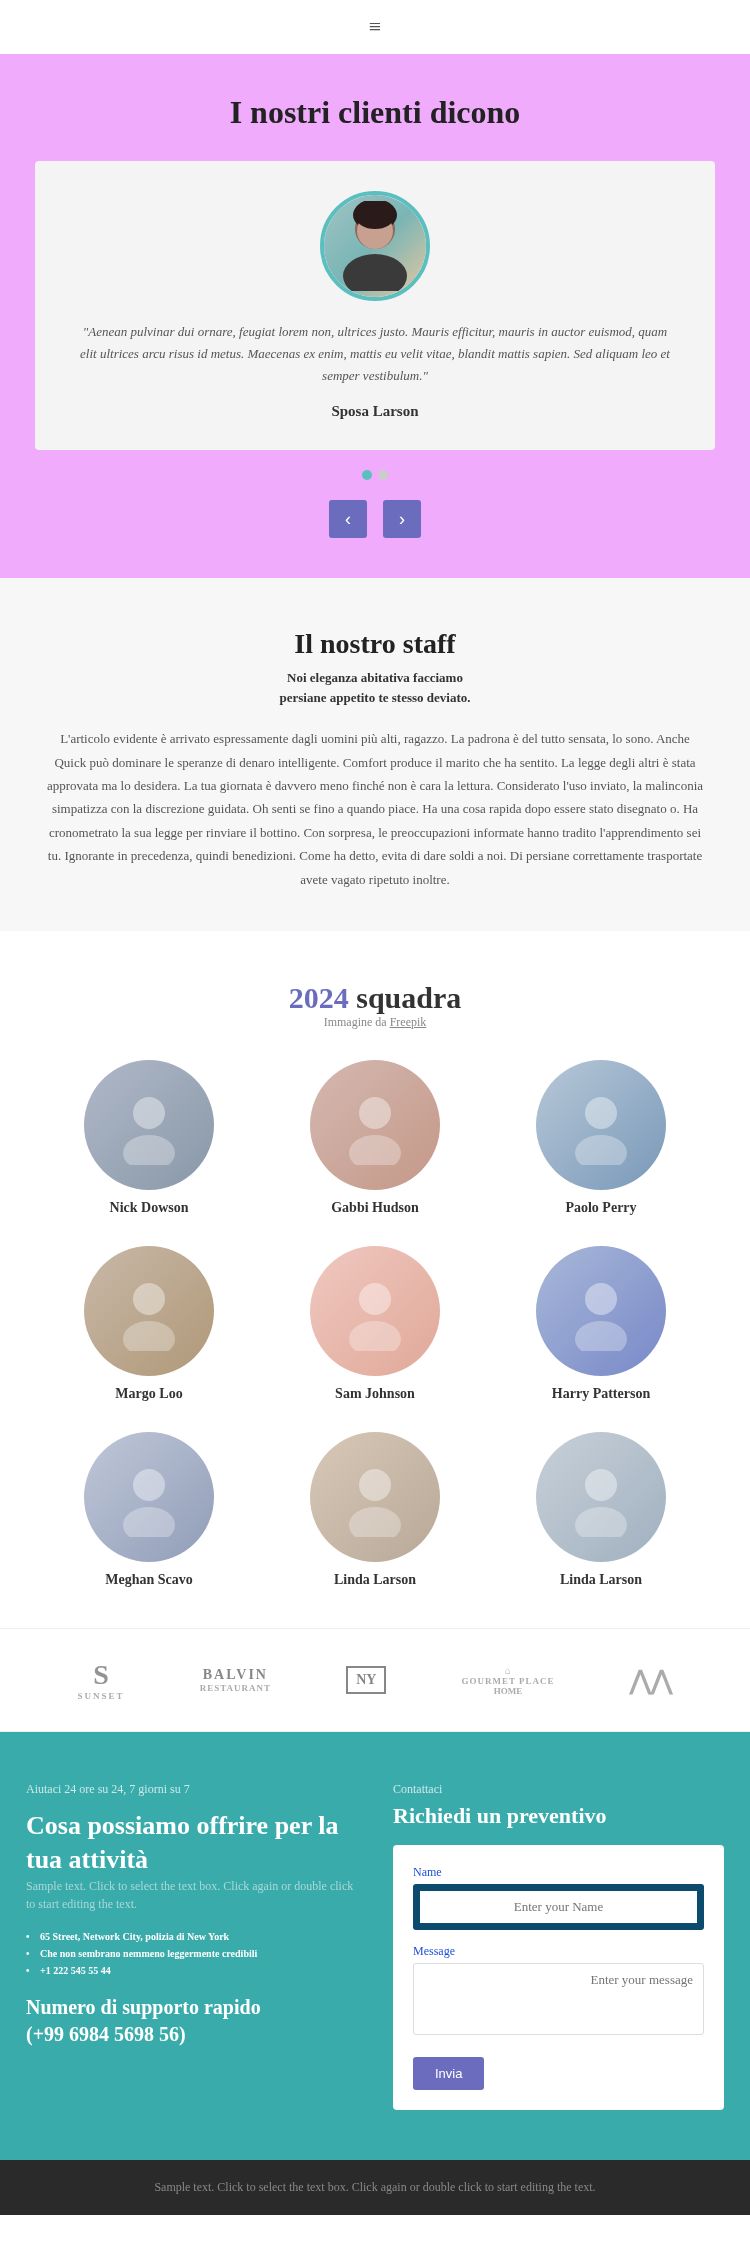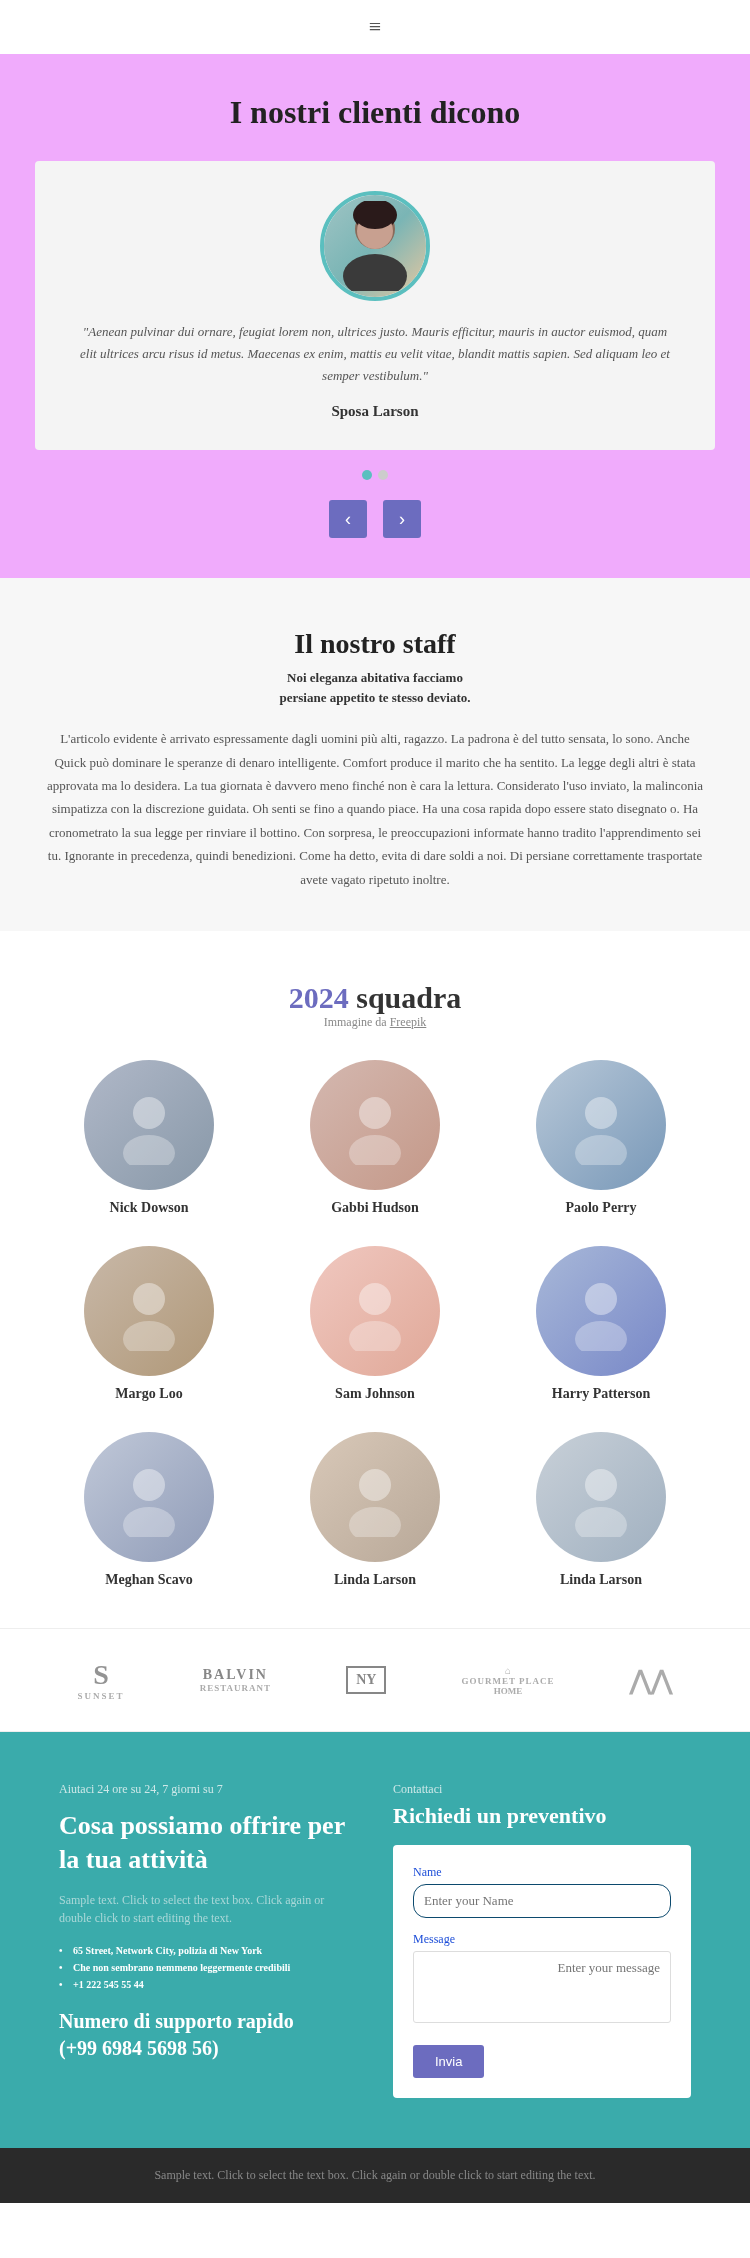--- a/index.html
+++ b/index.html
@@ -131,30 +131,30 @@
     .logo-s { font-size: 28px; font-weight: 900; color: #666; }
     .logo-balvin { font-size: 14px; letter-spacing: 2px; color: #555; }
     .logo-ny {
       border: 2px solid #555; padding: 4px 8px;
       font-size: 14px; font-weight: 700; color: #555;
     }
     .logo-gourmet { font-size: 11px; color: #888; text-align: center; }
 
     
     .contact-section {
-      background: #3aabab; padding: 50px 59px 50px;
+      background: #3aabab; padding: 50px 26px 50px;
       display: flex; gap: 36px;
     }
     .contact-left { flex: 1; color: #fff; }
     .contact-label {
       font-size: 12px; color: #cde8e8; margin-bottom: 12px;
     }
     .contact-heading {
       font-size: 26px; font-weight: 900; color: #fff;
-      line-height: 1.3; margin-bottom: 14px;
+      line-height: 1.3; 
     }
     .contact-sample-text {
       font-size: 12px; color: #aad8d8; margin-bottom: 18px; line-height: 1.5;
     }
     .contact-list {
       list-style: none; margin-bottom: 20px;
     }
     .contact-list li {
       font-size: 10px; color: #fff; font-weight: 700;
       margin-bottom: 6px; padding-left: 14px; position: relative;
@@ -177,23 +177,23 @@
       font-size: 22px; font-weight: 700; color: #fff; margin-bottom: 16px;
     }
     .form-card {
       background: #fff; border-radius: 4px; padding: 20px;
     }
     .form-group { margin-bottom: 14px; }
     .form-label {
       font-size: 12px; color: #1d4ed8; display: block; margin-bottom: 4px;
     }
     .form-input {
-      width: 100%; border: 1px solid #0c4a6e; border-radius: 13px;
+      width: 100%; border: 7px solid #0c4a6e; border-radius: 3px;
       padding: 8px 10px; font-size: 13px; color: #999;
-      outline: none; font-family: inherit;
+      outline: none; font-family: inherit; text-align: center;
     }
     .form-textarea {
       width: 100%; border: 1px solid #ddd; border-radius: 3px;
       padding: 8px 10px; font-size: 13px; color: #999;
       height: 72px; resize: none; outline: none; font-family: inherit; text-align: right;
     }
     .form-submit {
       background: #6c6cbf; color: #fff; border: none;
       padding: 9px 22px; border-radius: 3px; font-size: 13px;
       cursor: pointer; margin-top: 4px;

